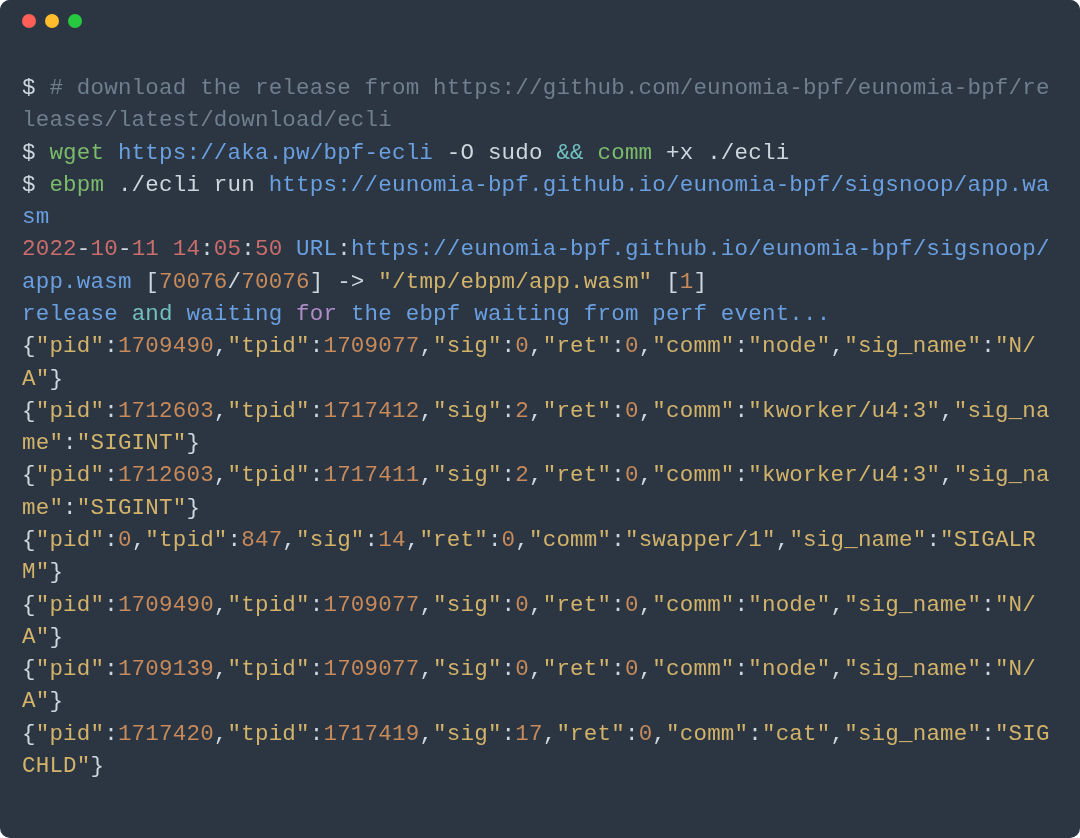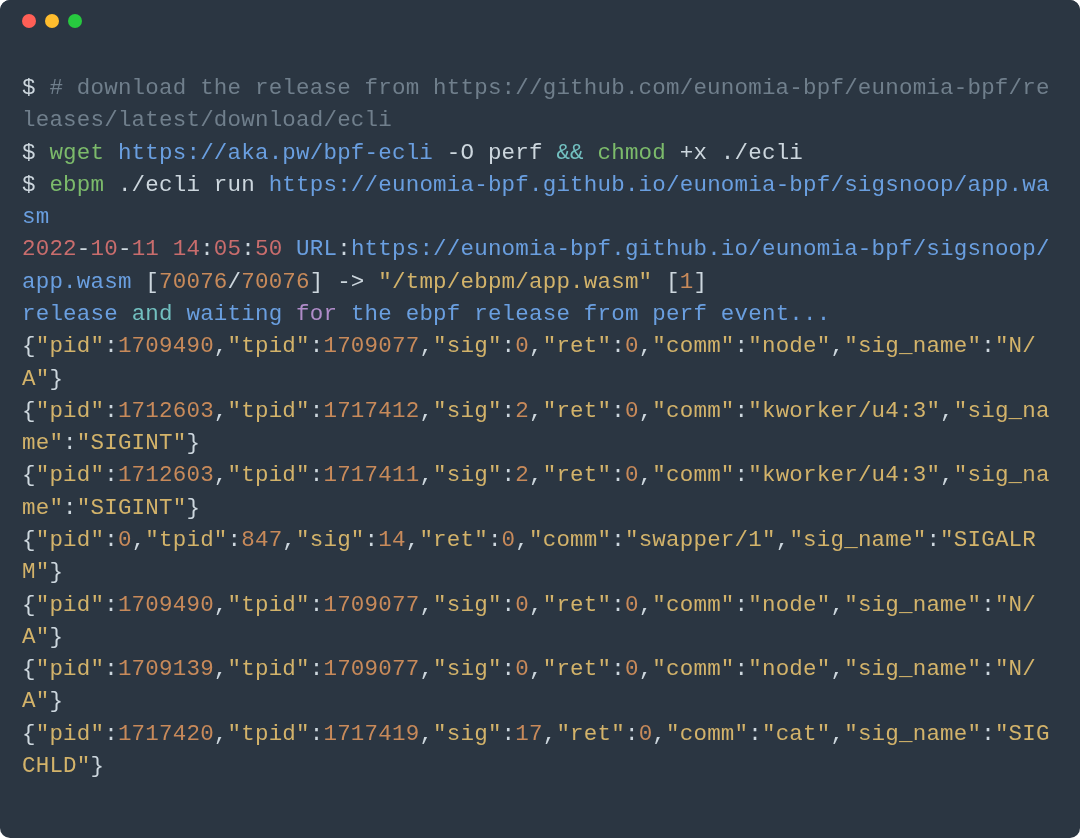--- a/index.html
+++ b/index.html
@@ -79,24 +79,24 @@
 </head>
 <body>
 
 <div class="terminal">
   <div class="titlebar">
     <span class="dot close" title="close"></span>
     <span class="dot min" title="minimize"></span>
     <span class="dot max" title="maximize"></span>
   </div>
   <div class="screen"><span class="prompt">$</span> <span class="comment"># download the release from https://github.com/eunomia-bpf/eunomia-bpf/releases/latest/download/ecli</span>
-<span class="prompt">$</span> <span class="cmd">wget</span> <span class="url">https://aka.pw/bpf-ecli</span> <span class="flag">-O</span> <span class="arg">perf</span> <span class="op">&amp;&amp;</span> <span class="cmd">chmod</span> <span class="arg">+x</span> <span class="arg">./ecli</span>
+<span class="prompt">$</span> <span class="cmd">wget</span> <span class="url">https://aka.pw/bpf-ecli</span> <span class="flag">-O</span> <span class="arg">sudo</span> <span class="op">&amp;&amp;</span> <span class="cmd">comm</span> <span class="arg">+x</span> <span class="arg">./ecli</span>
 <span class="prompt">$</span> <span class="cmd">ebpm</span> <span class="arg">./ecli</span> <span class="arg">run</span> <span class="url">https://eunomia-bpf.github.io/eunomia-bpf/sigsnoop/app.wasm</span>
 <span class="date">2022</span><span class="dash">-</span><span class="date">10</span><span class="dash">-</span><span class="date">11</span> <span class="time">14</span><span class="timesep">:</span><span class="time">05</span><span class="timesep">:</span><span class="time">50</span> <span class="info">URL</span><span class="punct">:</span><span class="url">https://eunomia-bpf.github.io/eunomia-bpf/sigsnoop/app.wasm</span> <span class="punct">[</span><span class="num">70076</span><span class="punct">/</span><span class="num">70076</span><span class="punct">]</span> <span class="punct">-&gt;</span> <span class="str">"/tmp/ebpm/app.wasm"</span> <span class="punct">[</span><span class="num">1</span><span class="punct">]</span>
-<span class="info">release</span> <span class="op">and</span> <span class="info">waiting</span> <span class="kw">for</span> <span class="info">the ebpf release from perf event...</span>
+<span class="info">release</span> <span class="op">and</span> <span class="info">waiting</span> <span class="kw">for</span> <span class="info">the ebpf waiting from perf event...</span>
 <span id="events"><span class="punct">{</span><span class="key">"pid"</span><span class="punct">:</span><span class="num">1709490</span><span class="punct">,</span><span class="key">"tpid"</span><span class="punct">:</span><span class="num">1709077</span><span class="punct">,</span><span class="key">"sig"</span><span class="punct">:</span><span class="num">0</span><span class="punct">,</span><span class="key">"ret"</span><span class="punct">:</span><span class="num">0</span><span class="punct">,</span><span class="key">"comm"</span><span class="punct">:</span><span class="str">"node"</span><span class="punct">,</span><span class="key">"sig_name"</span><span class="punct">:</span><span class="str">"N/A"</span><span class="punct">}</span>
 <span class="punct">{</span><span class="key">"pid"</span><span class="punct">:</span><span class="num">1712603</span><span class="punct">,</span><span class="key">"tpid"</span><span class="punct">:</span><span class="num">1717412</span><span class="punct">,</span><span class="key">"sig"</span><span class="punct">:</span><span class="num">2</span><span class="punct">,</span><span class="key">"ret"</span><span class="punct">:</span><span class="num">0</span><span class="punct">,</span><span class="key">"comm"</span><span class="punct">:</span><span class="str">"kworker/u4:3"</span><span class="punct">,</span><span class="key">"sig_name"</span><span class="punct">:</span><span class="str">"SIGINT"</span><span class="punct">}</span>
 <span class="punct">{</span><span class="key">"pid"</span><span class="punct">:</span><span class="num">1712603</span><span class="punct">,</span><span class="key">"tpid"</span><span class="punct">:</span><span class="num">1717411</span><span class="punct">,</span><span class="key">"sig"</span><span class="punct">:</span><span class="num">2</span><span class="punct">,</span><span class="key">"ret"</span><span class="punct">:</span><span class="num">0</span><span class="punct">,</span><span class="key">"comm"</span><span class="punct">:</span><span class="str">"kworker/u4:3"</span><span class="punct">,</span><span class="key">"sig_name"</span><span class="punct">:</span><span class="str">"SIGINT"</span><span class="punct">}</span>
 <span class="punct">{</span><span class="key">"pid"</span><span class="punct">:</span><span class="num">0</span><span class="punct">,</span><span class="key">"tpid"</span><span class="punct">:</span><span class="num">847</span><span class="punct">,</span><span class="key">"sig"</span><span class="punct">:</span><span class="num">14</span><span class="punct">,</span><span class="key">"ret"</span><span class="punct">:</span><span class="num">0</span><span class="punct">,</span><span class="key">"comm"</span><span class="punct">:</span><span class="str">"swapper/1"</span><span class="punct">,</span><span class="key">"sig_name"</span><span class="punct">:</span><span class="str">"SIGALRM"</span><span class="punct">}</span>
 <span class="punct">{</span><span class="key">"pid"</span><span class="punct">:</span><span class="num">1709490</span><span class="punct">,</span><span class="key">"tpid"</span><span class="punct">:</span><span class="num">1709077</span><span class="punct">,</span><span class="key">"sig"</span><span class="punct">:</span><span class="num">0</span><span class="punct">,</span><span class="key">"ret"</span><span class="punct">:</span><span class="num">0</span><span class="punct">,</span><span class="key">"comm"</span><span class="punct">:</span><span class="str">"node"</span><span class="punct">,</span><span class="key">"sig_name"</span><span class="punct">:</span><span class="str">"N/A"</span><span class="punct">}</span>
 <span class="punct">{</span><span class="key">"pid"</span><span class="punct">:</span><span class="num">1709139</span><span class="punct">,</span><span class="key">"tpid"</span><span class="punct">:</span><span class="num">1709077</span><span class="punct">,</span><span class="key">"sig"</span><span class="punct">:</span><span class="num">0</span><span class="punct">,</span><span class="key">"ret"</span><span class="punct">:</span><span class="num">0</span><span class="punct">,</span><span class="key">"comm"</span><span class="punct">:</span><span class="str">"node"</span><span class="punct">,</span><span class="key">"sig_name"</span><span class="punct">:</span><span class="str">"N/A"</span><span class="punct">}</span>
 <span class="punct">{</span><span class="key">"pid"</span><span class="punct">:</span><span class="num">1717420</span><span class="punct">,</span><span class="key">"tpid"</span><span class="punct">:</span><span class="num">1717419</span><span class="punct">,</span><span class="key">"sig"</span><span class="punct">:</span><span class="num">17</span><span class="punct">,</span><span class="key">"ret"</span><span class="punct">:</span><span class="num">0</span><span class="punct">,</span><span class="key">"comm"</span><span class="punct">:</span><span class="str">"cat"</span><span class="punct">,</span><span class="key">"sig_name"</span><span class="punct">:</span><span class="str">"SIGCHLD"</span><span class="punct">}</span></span></div>
 </div>
 
 </body></html>

